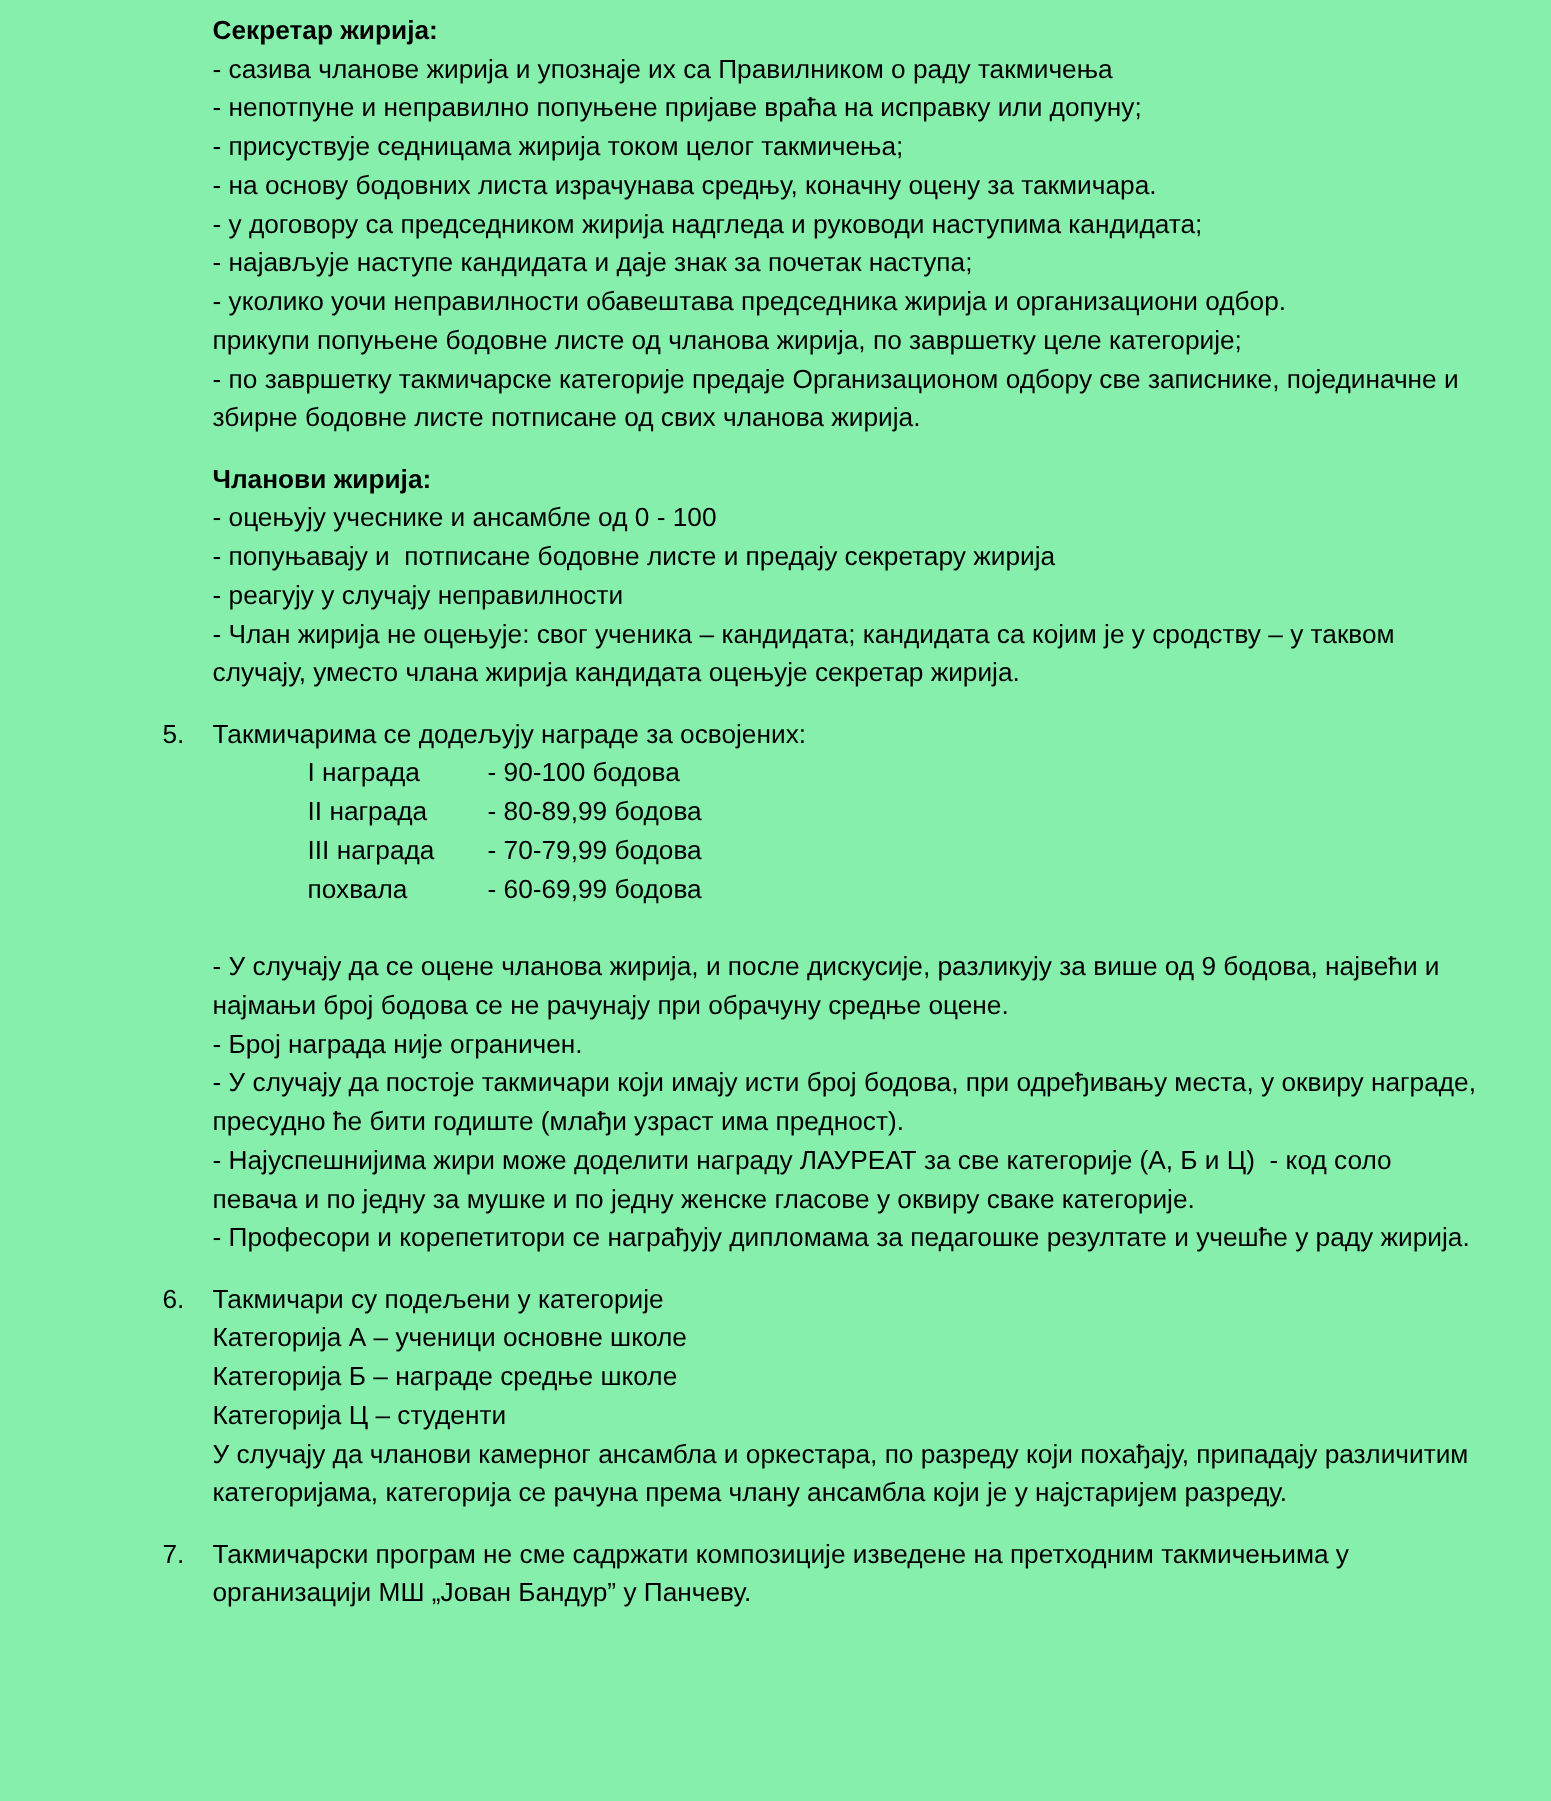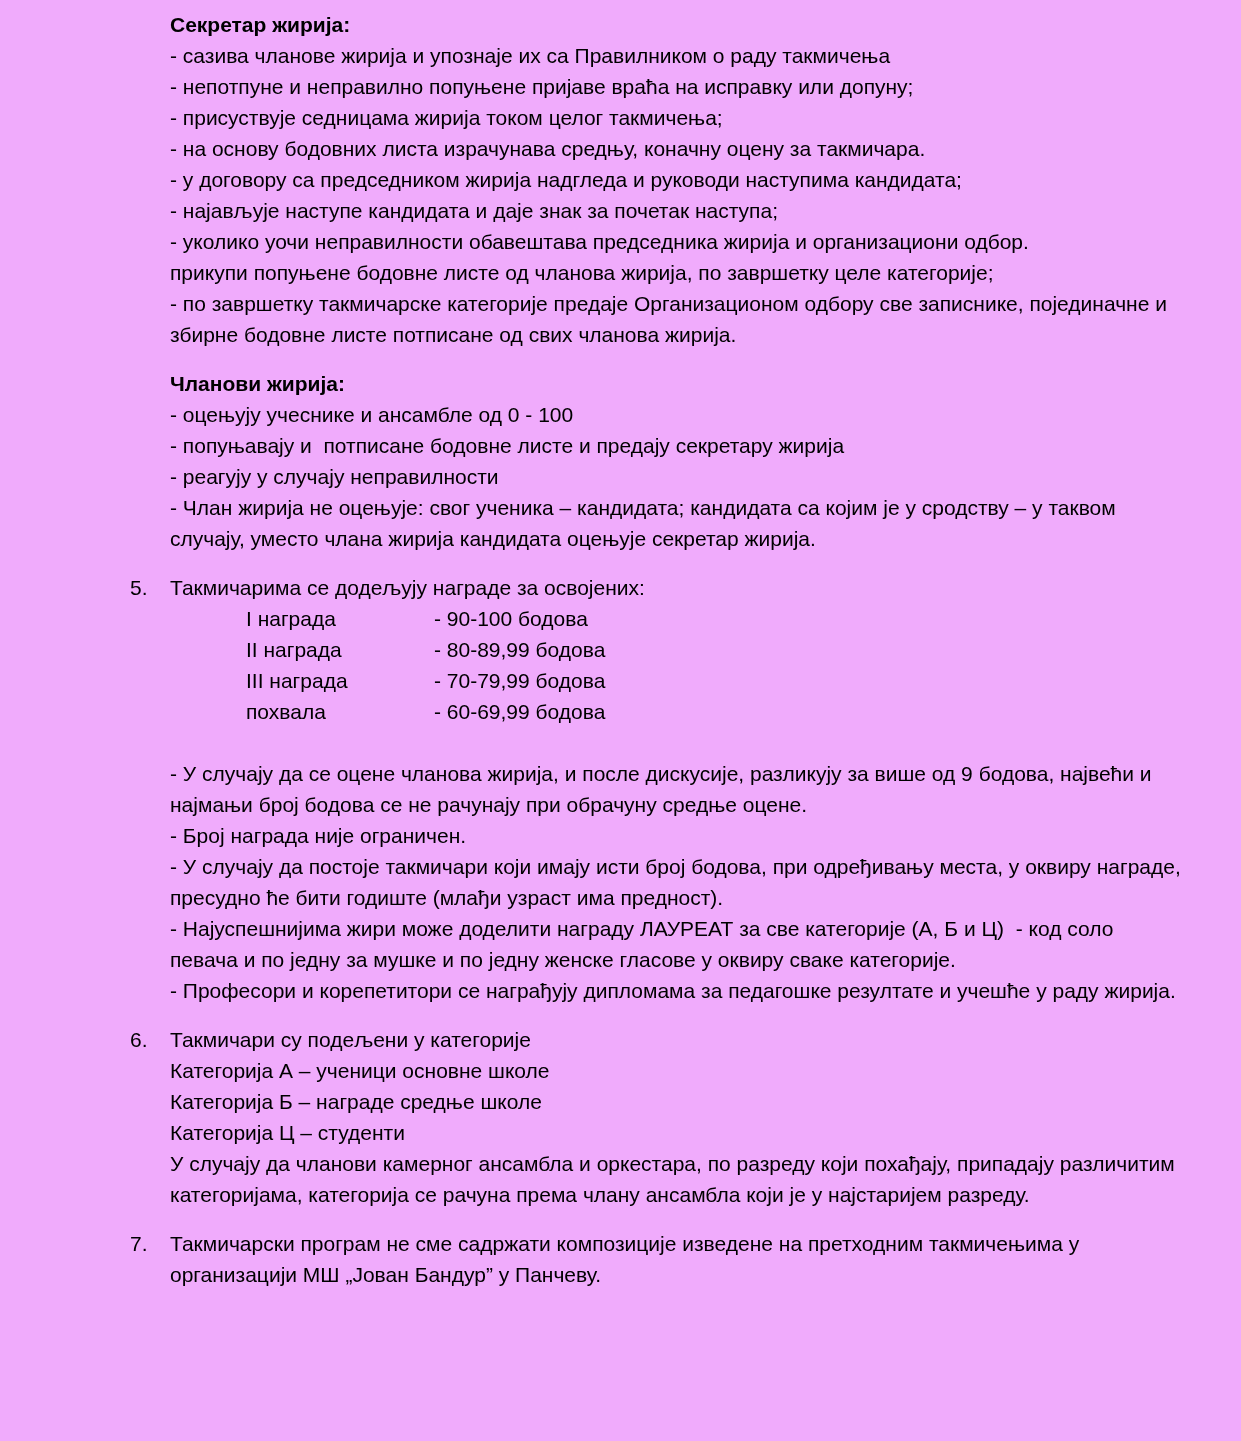--- a/index.html
+++ b/index.html
@@ -2,40 +2,40 @@
 <html lang="sr"><head>
 <meta charset="utf-8">
 <style>
   html, body { margin: 0; padding: 0; background: #ffffff; }
   .page {
     position: relative;
     width: 1241px;
     height: 1441px;
     box-sizing: border-box;
     padding: 9px 60px 0 170px;
-    background: #f0abfc;
+    background: #86efac;
     color: #000000;
     font-family: "Liberation Sans", "DejaVu Sans", sans-serif;
     font-size: 21px;
     line-height: 31px;
     overflow: hidden;
   }
   .page p { margin: 0; white-space: pre-wrap; }
   .heading { font-weight: bold; }
   section.block { margin-top: 18px; }
   section.block.first { margin-top: 0; }
   .numbered { position: relative; }
   .num {
     position: absolute;
     left: -40px;
     top: 0;
     white-space: pre;
   }
   .awards { }
-  .award-row { display: flex; padding-left: 76px; gap: 44px; }
+  .award-row { display: flex; padding-left: 76px; }
   .award-name { width: 144px; flex: 0 0 144px; white-space: pre-wrap; }
   .award-points { white-space: pre-wrap; }
   .notes { margin-top: 31px; }
 </style>
 </head>
 <body>
 
 <main class="page">
 
   <section class="block first">

